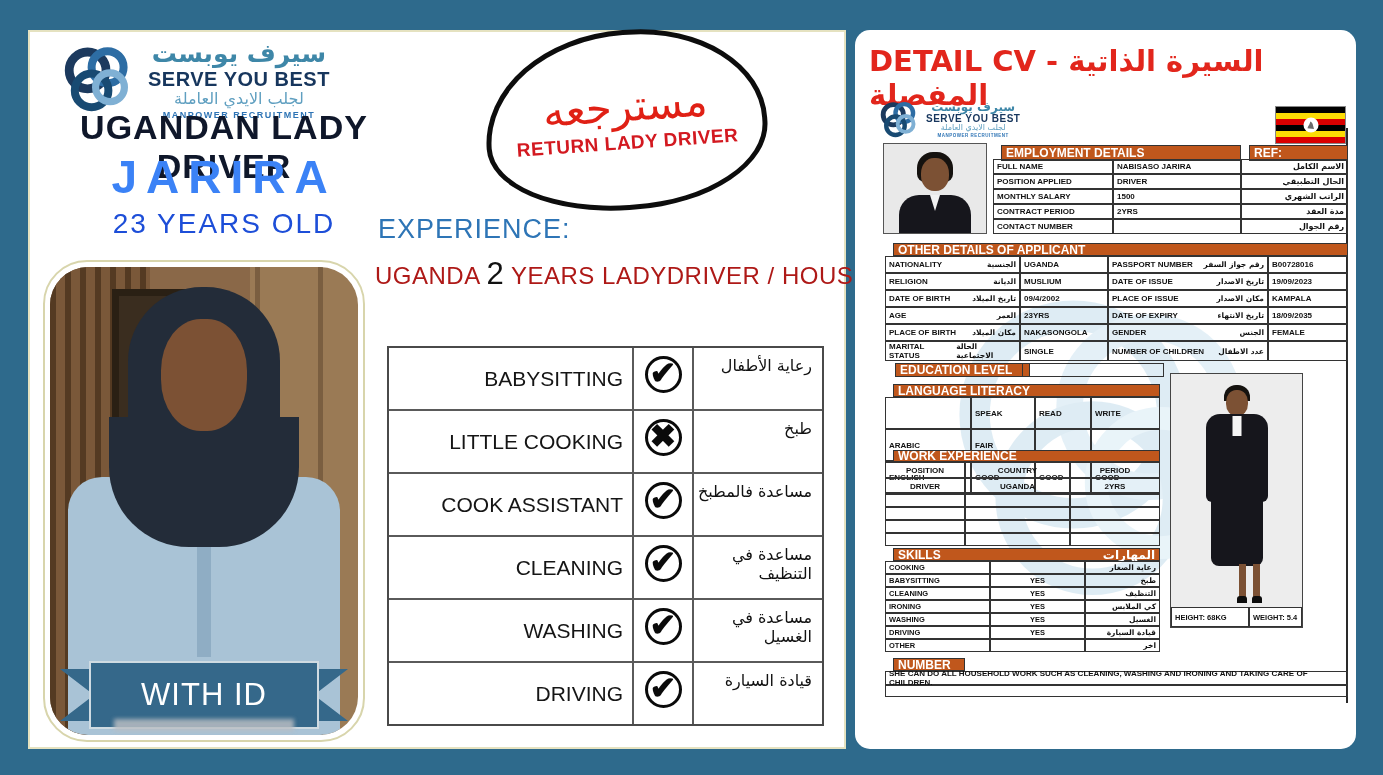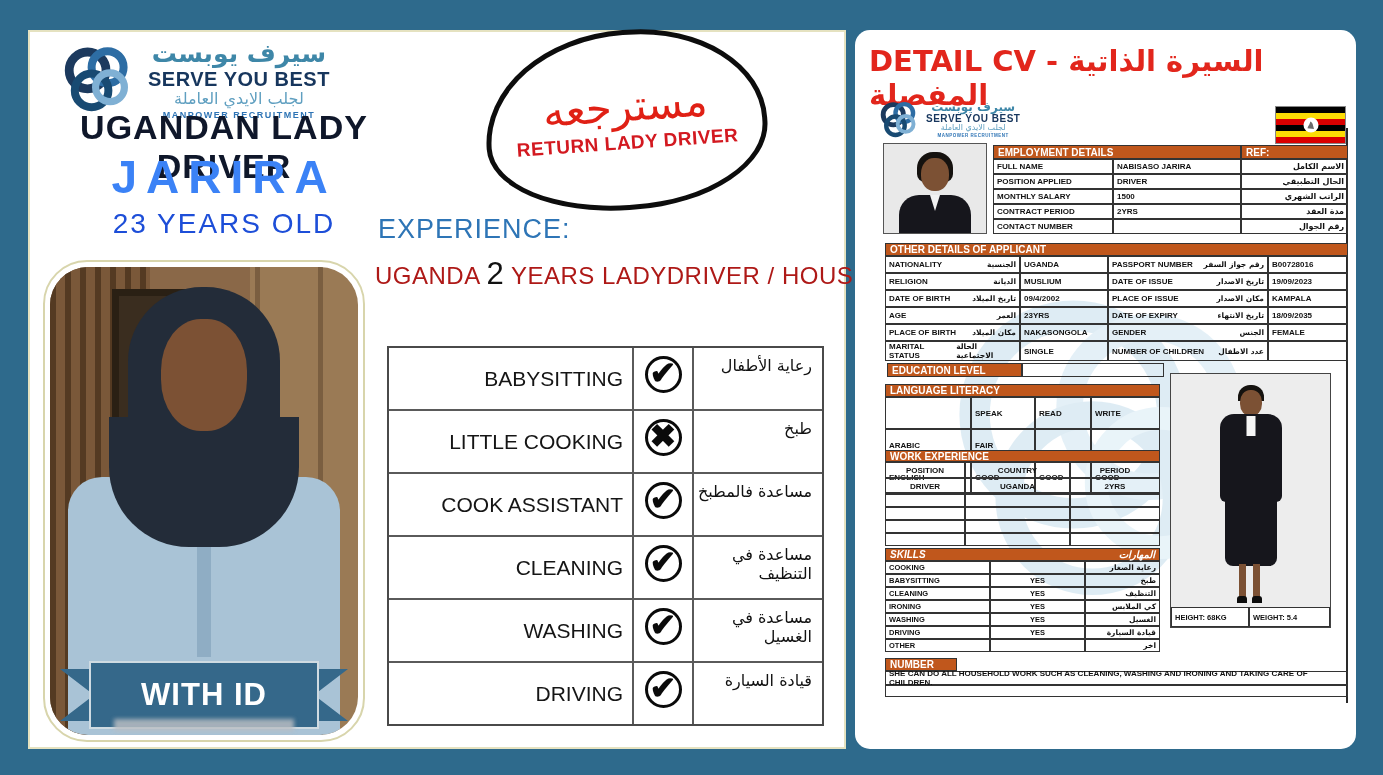--- a/index.html
+++ b/index.html
@@ -45,21 +45,21 @@
   .window{position:absolute;left:62px;top:22px;width:96px;height:190px;background:#3a2d1f;border:7px solid #2a2014;box-sizing:border-box;}
   .shirt{position:absolute;left:50%;top:210px;transform:translateX(-50%);width:272px;height:270px;background:#a9c3d6;border-radius:34px 34px 0 0;}
   .shirt:before{content:"";position:absolute;left:50%;top:0;transform:translateX(-50%);width:14px;height:180px;background:#8fadc4;}
   .hijab{position:absolute;left:50%;top:20px;transform:translateX(-50%);width:152px;height:215px;background:#232c39;border-radius:74px 74px 40px 40px;}
   .drape{position:absolute;left:50%;top:150px;transform:translateX(-50%);width:190px;height:130px;background:#232c39;border-radius:0 0 80px 80px;}
   .face{position:absolute;left:50%;top:52px;transform:translateX(-50%);width:86px;height:112px;background:#7c5134;border-radius:46%;}
   .ribbon{position:absolute;left:10px;right:10px;top:402px;height:52px;background:#35688a;
     clip-path:polygon(0 0,100% 0,calc(100% - 34px) 50%,100% 100%,0 100%,34px 50%);}
   .ribbon-box{position:absolute;left:50%;top:394px;transform:translateX(-50%);width:226px;height:64px;background:#35688a;border:2px solid #cfdbe2;
     display:flex;align-items:center;justify-content:center;}
-  .ribbon-text{color:#fff;font-size:31px;font-weight:bold;letter-spacing:1px;}
+  .ribbon-text{color:#fff;font-size:31px;font-weight:normal;letter-spacing:1px;}
   .id-blur{position:absolute;left:50%;top:452px;transform:translateX(-50%);width:180px;height:12px;background:#b9bdc2;filter:blur(2px);opacity:.85;}
 
   
   .lskills{position:absolute;left:357px;top:314px;width:437px;border:2px solid #4a4a4a;box-sizing:border-box;}
   .lsk-row{display:grid;grid-template-columns:243px 62px 1fr;height:61px;border-top:2px solid #5a5a5a;}
   .lsk-row:first-child{border-top:none;}
   .lsk-en{display:flex;align-items:center;justify-content:flex-end;padding-right:9px;font-size:21px;color:#151515;}
   .lsk-mark{border-left:2px solid #5a5a5a;border-right:2px solid #5a5a5a;display:flex;align-items:flex-start;justify-content:center;padding-top:8px;}
   .mark{width:37px;height:37px;border:3px solid #0a0a0a;border-radius:50%;display:flex;align-items:center;justify-content:center;
     font-size:32px;font-weight:bold;color:#0a0a0a;overflow:visible;line-height:1;padding-bottom:3px;box-sizing:border-box;}
@@ -82,21 +82,21 @@
 
   .watermark{position:absolute;left:55px;top:225px;opacity:.32;}
 
   .pp-photo{position:absolute;left:28px;top:113px;width:104px;height:91px;border:1px solid #555;background:#e9e9e9;overflow:hidden;box-sizing:border-box;}
   .pp-hair{position:absolute;left:50%;top:8px;transform:translateX(-50%);width:36px;height:30px;background:#15120f;border-radius:16px 16px 8px 8px;}
   .pp-face{position:absolute;left:50%;top:14px;transform:translateX(-50%);width:28px;height:33px;background:#7c5134;border-radius:46%;}
   .pp-body{position:absolute;left:50%;bottom:0;transform:translateX(-50%);width:72px;height:38px;background:#16161c;border-radius:20px 20px 0 0;}
   .pp-shirt{position:absolute;left:50%;bottom:22px;transform:translateX(-50%);width:10px;height:16px;background:#f2f2f2;clip-path:polygon(0 0,100% 0,50% 100%);}
 
   
-  .ohead{background:#c0571c;color:#fff;font-weight:bold;font-size:10px;display:flex;align-items:center;padding:0 4px;border:1px solid #333;box-sizing:border-box;}
+  .ohead{background:#c0571c;color:#fff;font-weight:bold;font-size:12px;display:flex;align-items:center;padding:0 4px;border:1px solid #333;box-sizing:border-box;margin-left:8px;}
   .cell{border:1px solid #333;box-sizing:border-box;font-size:8px;display:flex;align-items:center;padding:0 3px;color:#111;background:transparent;}
   .cell.lab{justify-content:space-between;font-weight:bold;}
   .cell.val{font-weight:bold;}
   .cell .ara{font-size:7.5px;font-weight:bold;}
   .cen{justify-content:center;}
 
   .emp-table{position:absolute;left:138px;top:115px;width:355px;}
   .emp-head{display:grid;grid-template-columns:248px 107px;height:14px;}
   .emp-row{display:grid;grid-template-columns:120px 128px 107px;height:15px;}
   .emp-row .rtl{direction:rtl;}
@@ -111,26 +111,26 @@
   .lang-table{position:absolute;left:30px;top:354px;width:275px;}
   .lang-head{height:13px;}
   .lang-row{display:grid;grid-template-columns:86px 64px 56px 69px;height:32px;}
 
   .work-table{position:absolute;left:30px;top:420px;width:275px;}
   .work-head{height:12px;}
   .work-row{display:grid;grid-template-columns:80px 105px 90px;height:16px;}
   .work-row.empty{height:13px;}
 
   .rsk-table{position:absolute;left:30px;top:518px;width:275px;}
-  .rsk-head{height:13px;display:flex;justify-content:space-between;font-style:italic;}
+  .rsk-head{height:13px;display:flex;justify-content:space-between;}
   .rsk-row{display:grid;grid-template-columns:105px 95px 75px;height:13px;}
   .rsk-row .cell{font-size:7.5px;}
   .rsk-row .rtl{direction:rtl;}
 
-  .fb-photo{position:absolute;left:315px;top:343px;width:161px;height:255px;border:1px solid #444;box-sizing:border-box;background:#fff;}
+  .fb-photo{position:absolute;left:315px;top:343px;width:133px;height:255px;border:1px solid #444;box-sizing:border-box;background:#fff;}
   .fb-img{position:absolute;left:0;top:0;width:100%;height:233px;background:#ededed;overflow:hidden;}
   .fb-head{position:absolute;left:50%;top:16px;transform:translateX(-50%);width:22px;height:26px;background:#7c5134;border-radius:46%;}
   .fb-hair{position:absolute;left:50%;top:11px;transform:translateX(-50%);width:26px;height:16px;background:#15120f;border-radius:12px 12px 0 0;}
   .fb-shirtw{position:absolute;left:50%;top:42px;transform:translateX(-50%);width:9px;height:20px;background:#f5f5f5;}
   .fb-blazer{position:absolute;left:50%;top:40px;transform:translateX(-50%);width:62px;height:88px;background:#16161c;border-radius:14px 14px 6px 6px;}
   .fb-skirt{position:absolute;left:50%;top:126px;transform:translateX(-50%);width:52px;height:66px;background:#16161c;border-radius:0 0 8px 8px;}
   .fb-leg{position:absolute;top:190px;width:7px;height:34px;background:#7c5134;}
   .fb-shoe{position:absolute;top:222px;width:10px;height:7px;background:#0d0d0d;border-radius:3px 3px 0 0;}
   .fb-meas{position:absolute;left:0;bottom:0;width:100%;height:20px;display:grid;grid-template-columns:78px 1fr;}
   .fb-meas .cell{font-size:7.5px;font-weight:bold;background:#fff;}

